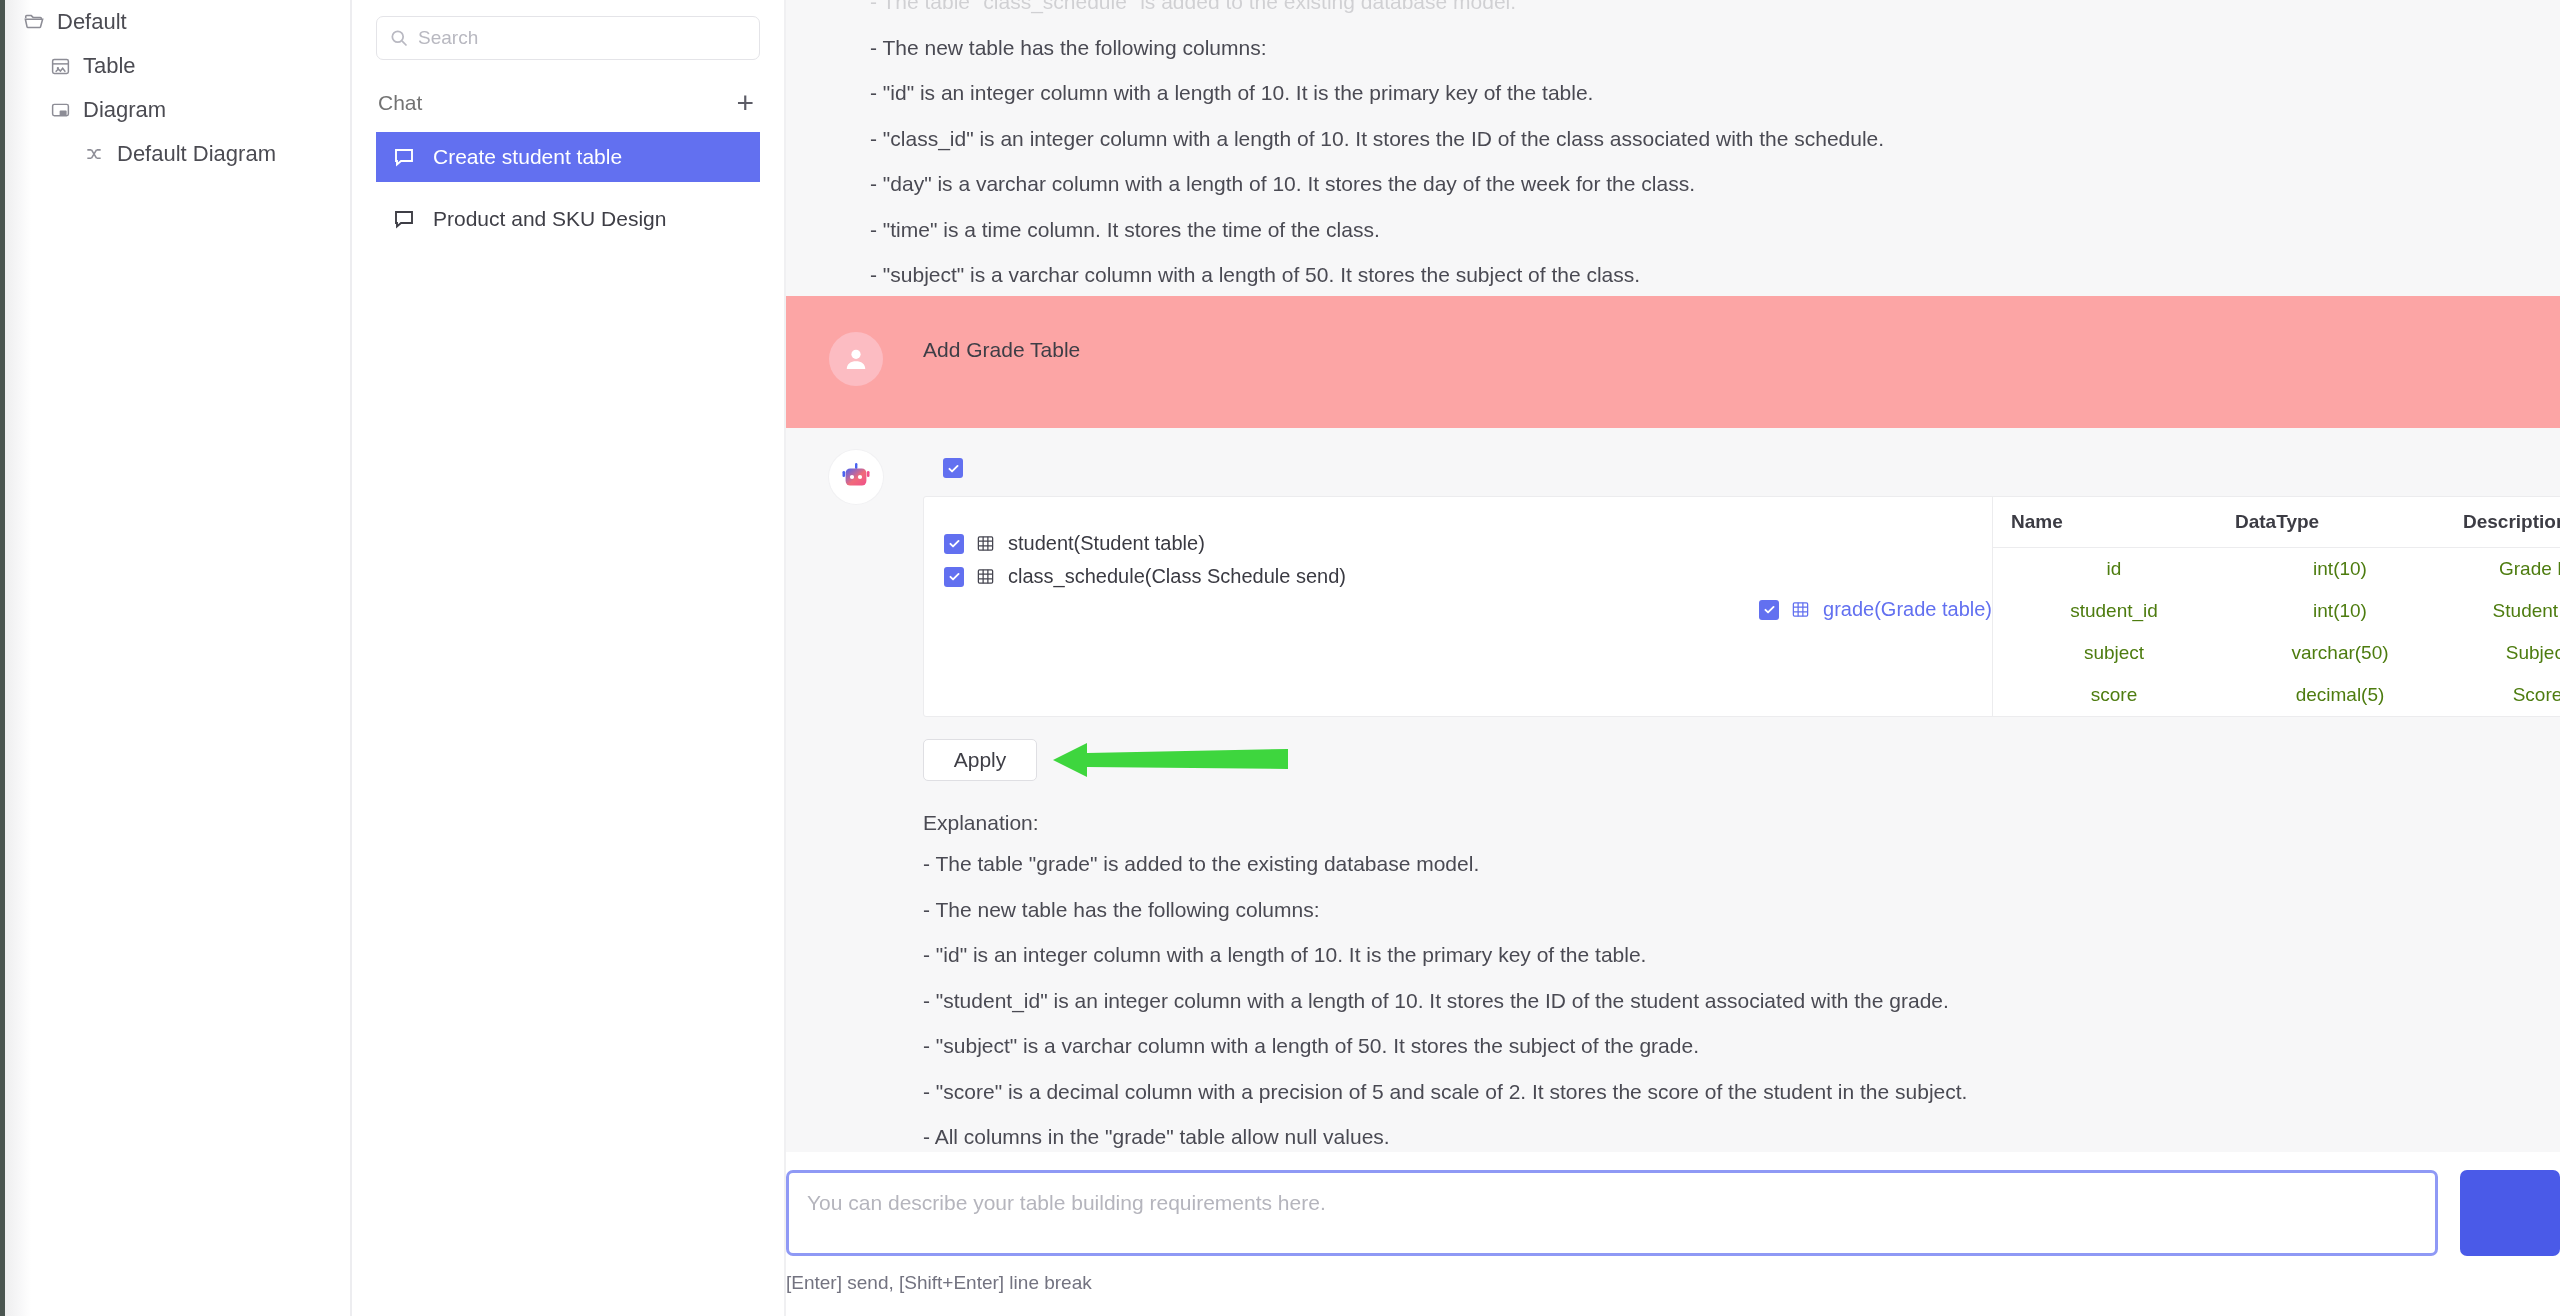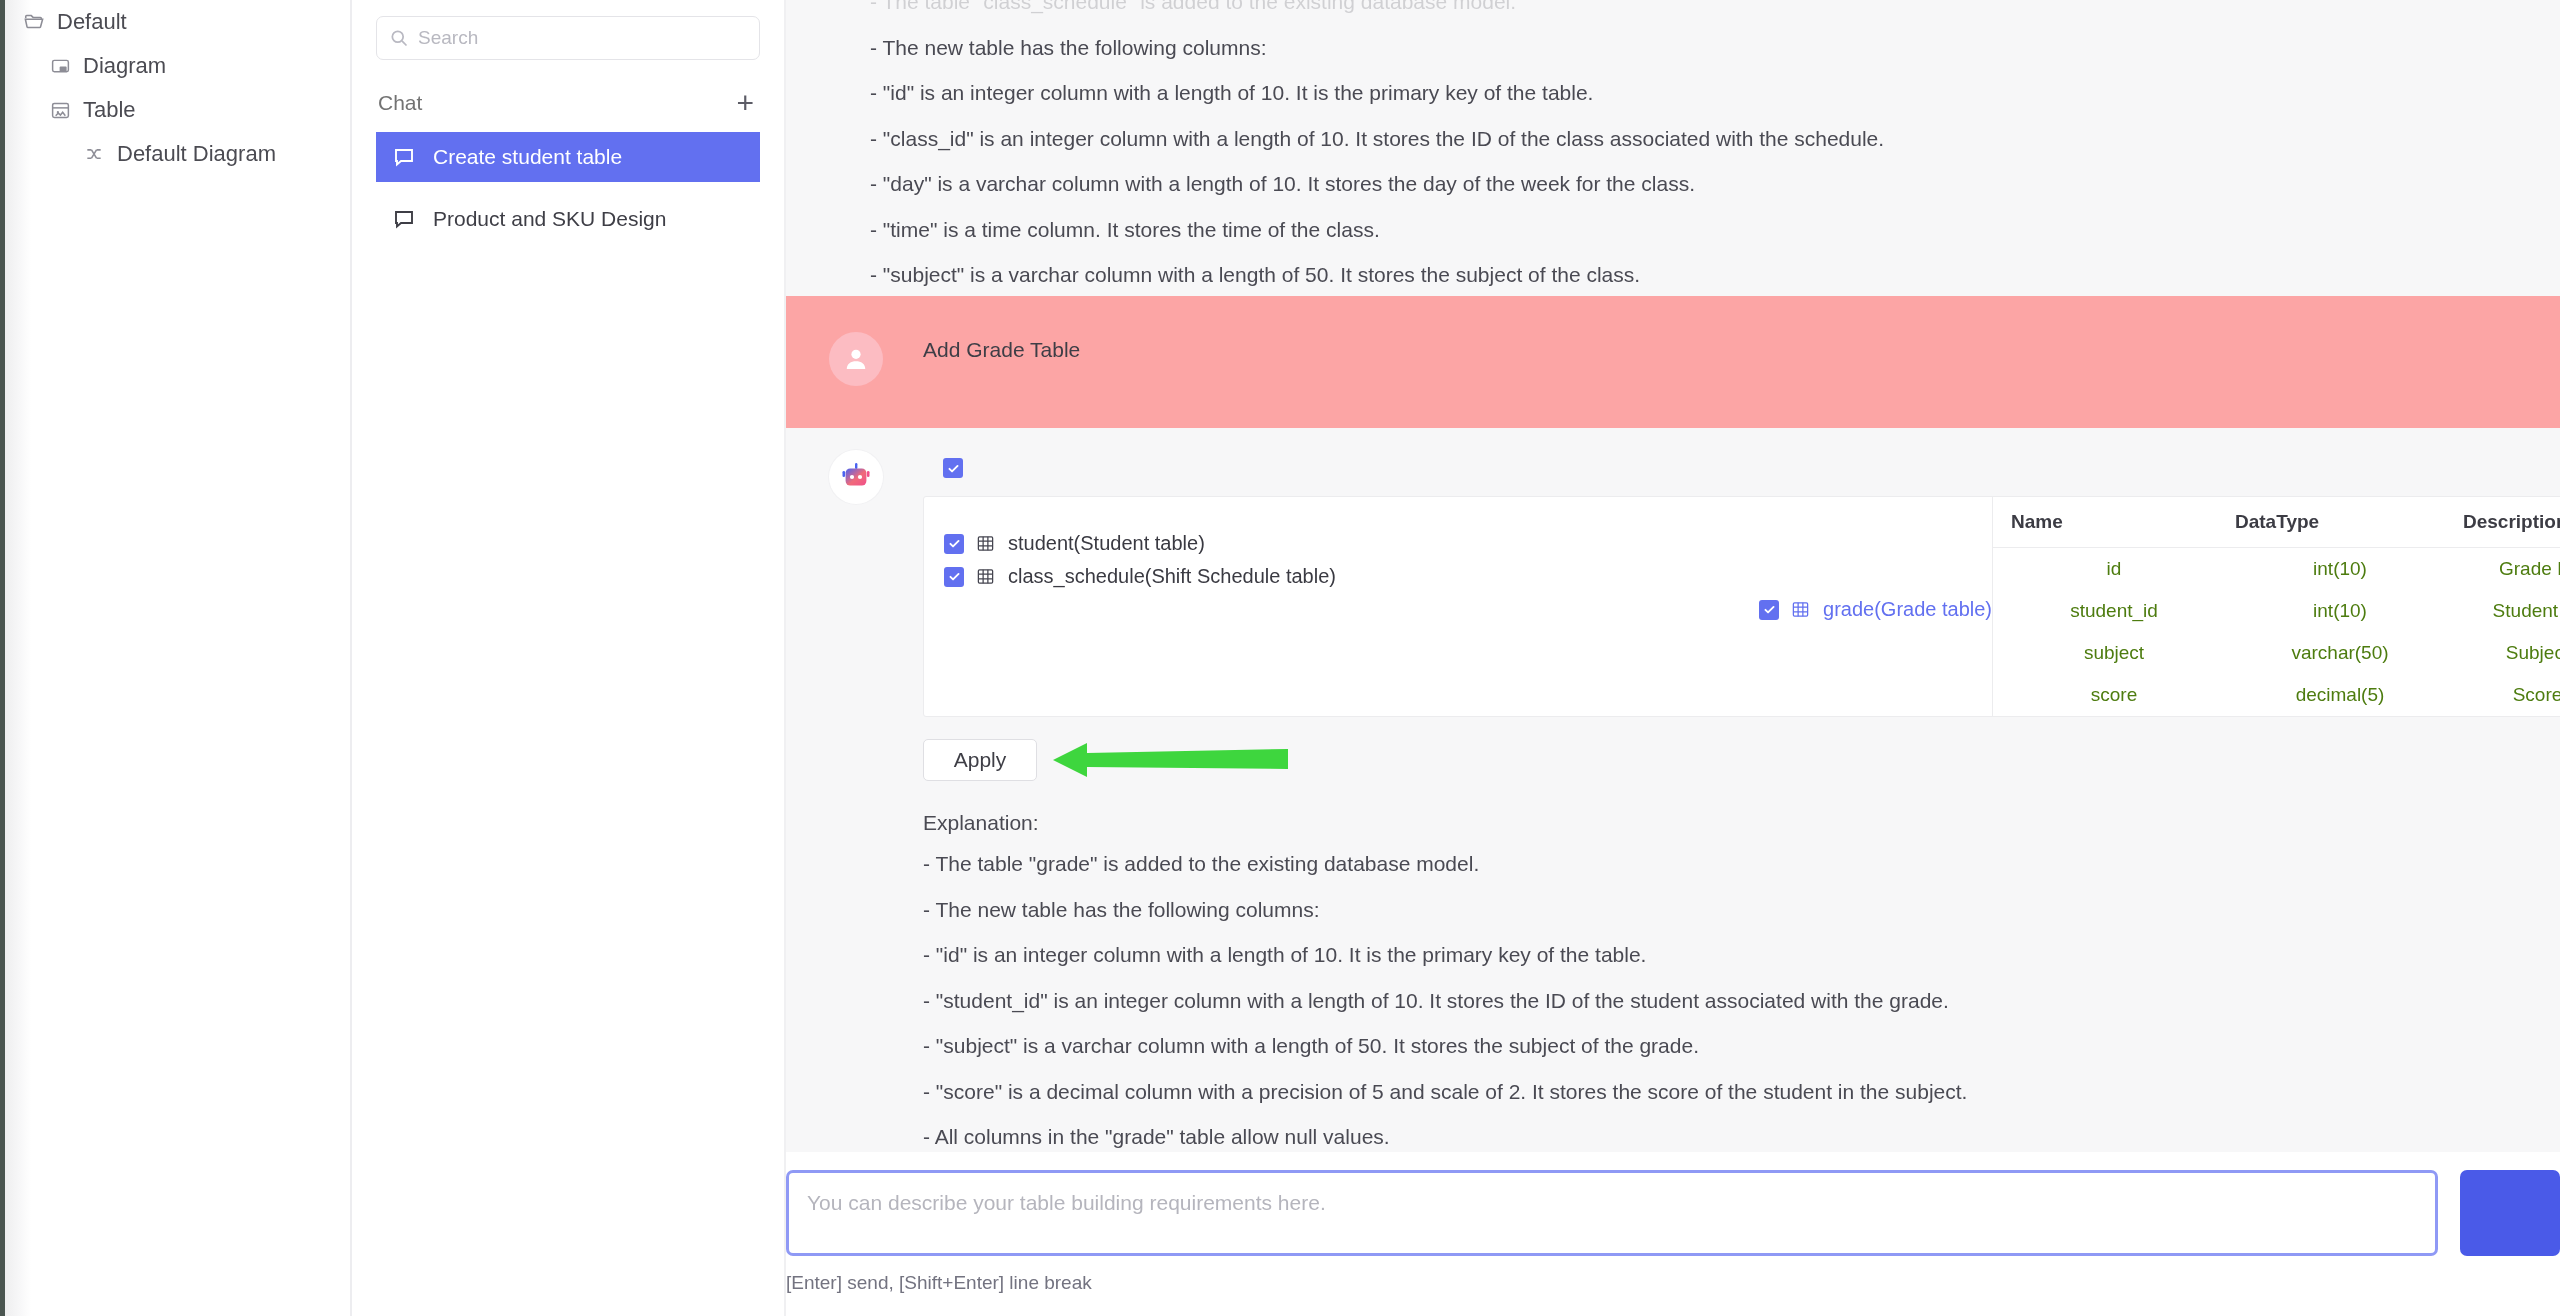--- a/index.html
+++ b/index.html
@@ -337,42 +337,42 @@
     <div class="tree">
 
       <div class="tree-node lvl0">
         <span class="tree-ico">
           <svg width="22" height="22" viewBox="0 0 24 24" fill="none" stroke="currentColor" stroke-width="1.7">
             <path d="M3 8V6a1 1 0 0 1 1-1h5l2 2h8a1 1 0 0 1 1 1v1"></path>
             <path d="M2.6 9h18.8l-2.3 8.4a1 1 0 0 1-1 .6H5.4a1 1 0 0 1-1-.7L2.6 9z"></path>
           </svg>
         </span>
         <span>Default</span>
-      </div>
-
-      <div class="tree-node lvl1">
-        <span class="tree-ico">
-          <svg width="21" height="21" viewBox="0 0 24 24" fill="none" stroke="currentColor" stroke-width="1.7">
-            <rect x="3" y="5" width="18" height="13" rx="2"></rect>
-            <rect x="11" y="12" width="8" height="6" rx="1" fill="currentColor" stroke="none"></rect>
-          </svg>
-        </span>
-        <span>Diagram</span>
       </div>
 
       <div class="tree-node lvl1">
         <span class="tree-ico">
           <svg width="21" height="21" viewBox="0 0 24 24" fill="none" stroke="currentColor" stroke-width="1.7">
             <rect x="3" y="4" width="18" height="16" rx="2"></rect>
             <path d="M3 9h18"></path>
             <circle cx="9" cy="14" r="1.3" fill="currentColor" stroke="none"></circle>
             <path d="M6.5 18l3-3.2 2.4 2.4 2.6-3.2 3 4"></path>
           </svg>
         </span>
         <span>Table</span>
+      </div>
+
+      <div class="tree-node lvl1">
+        <span class="tree-ico">
+          <svg width="21" height="21" viewBox="0 0 24 24" fill="none" stroke="currentColor" stroke-width="1.7">
+            <rect x="3" y="5" width="18" height="13" rx="2"></rect>
+            <rect x="11" y="12" width="8" height="6" rx="1" fill="currentColor" stroke="none"></rect>
+          </svg>
+        </span>
+        <span>Diagram</span>
       </div>
 
       <div class="tree-node lvl2">
         <span class="tree-ico">
           <svg width="20" height="20" viewBox="0 0 24 24" fill="none" stroke="currentColor" stroke-width="1.9">
             <path d="M4 7h5M15 7h5M4 17h5M15 17h5"></path>
             <path d="M9 7l6 10M9 17l6-10"></path>
           </svg>
         </span>
         <span>Default Diagram</span>
@@ -505,21 +505,21 @@
                       <svg width="13" height="13" viewBox="0 0 16 16" fill="none" stroke="#ffffff" stroke-width="2.3" stroke-linecap="round" stroke-linejoin="round">
                           <path d="M3 8.4l3.2 3.2L13 4.8"></path>
                         </svg>
                     </span>
                     <span class="grid-ico">
                       <svg width="19" height="19" viewBox="0 0 24 24" fill="none" stroke="currentColor" stroke-width="1.6">
                         <rect x="3" y="3.5" width="18" height="17" rx="1.4"></rect>
                         <path d="M3 9h18M3 15h18M9 3.5v17M15 3.5v17"></path>
                       </svg>
                     </span>
-                    <span>class_schedule(Shift Schedule table)</span>
+                    <span>class_schedule(Class Schedule send)</span>
                   </div>
 
                   <div class="cb-row highlight">
                     <span class="cb">
                       <svg width="13" height="13" viewBox="0 0 16 16" fill="none" stroke="#ffffff" stroke-width="2.3" stroke-linecap="round" stroke-linejoin="round">
                           <path d="M3 8.4l3.2 3.2L13 4.8"></path>
                         </svg>
                     </span>
                     <span class="grid-ico">
                       <svg width="19" height="19" viewBox="0 0 24 24" fill="none" stroke="currentColor" stroke-width="1.6">

